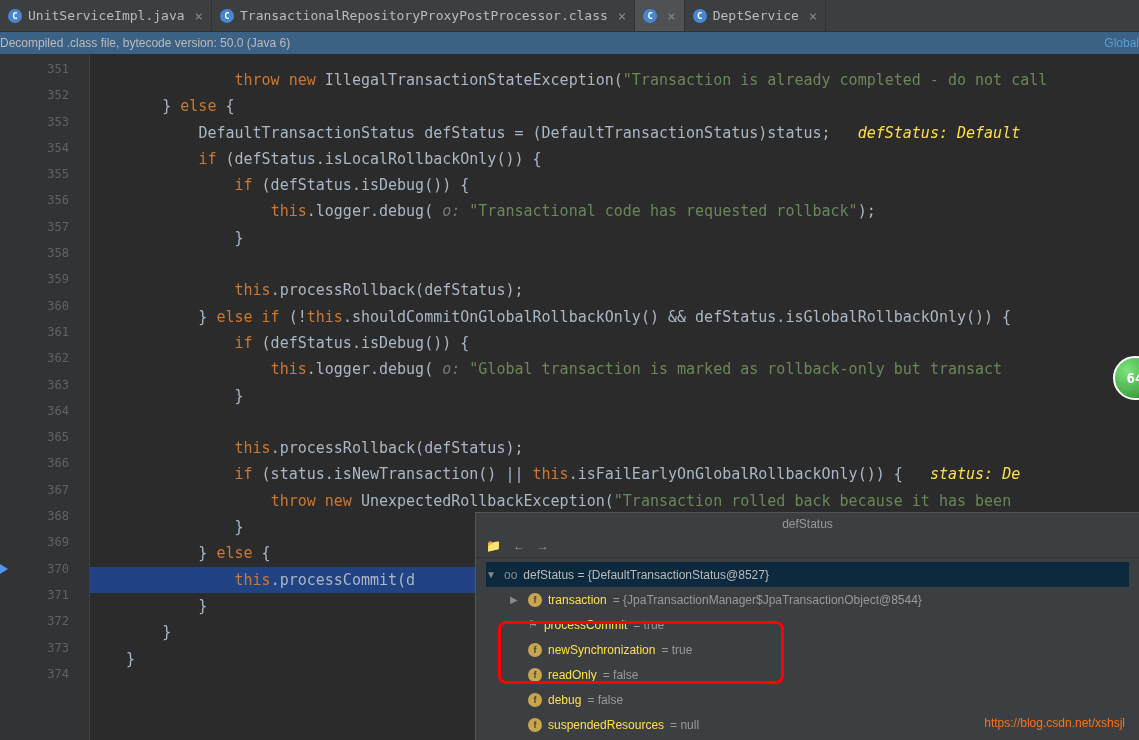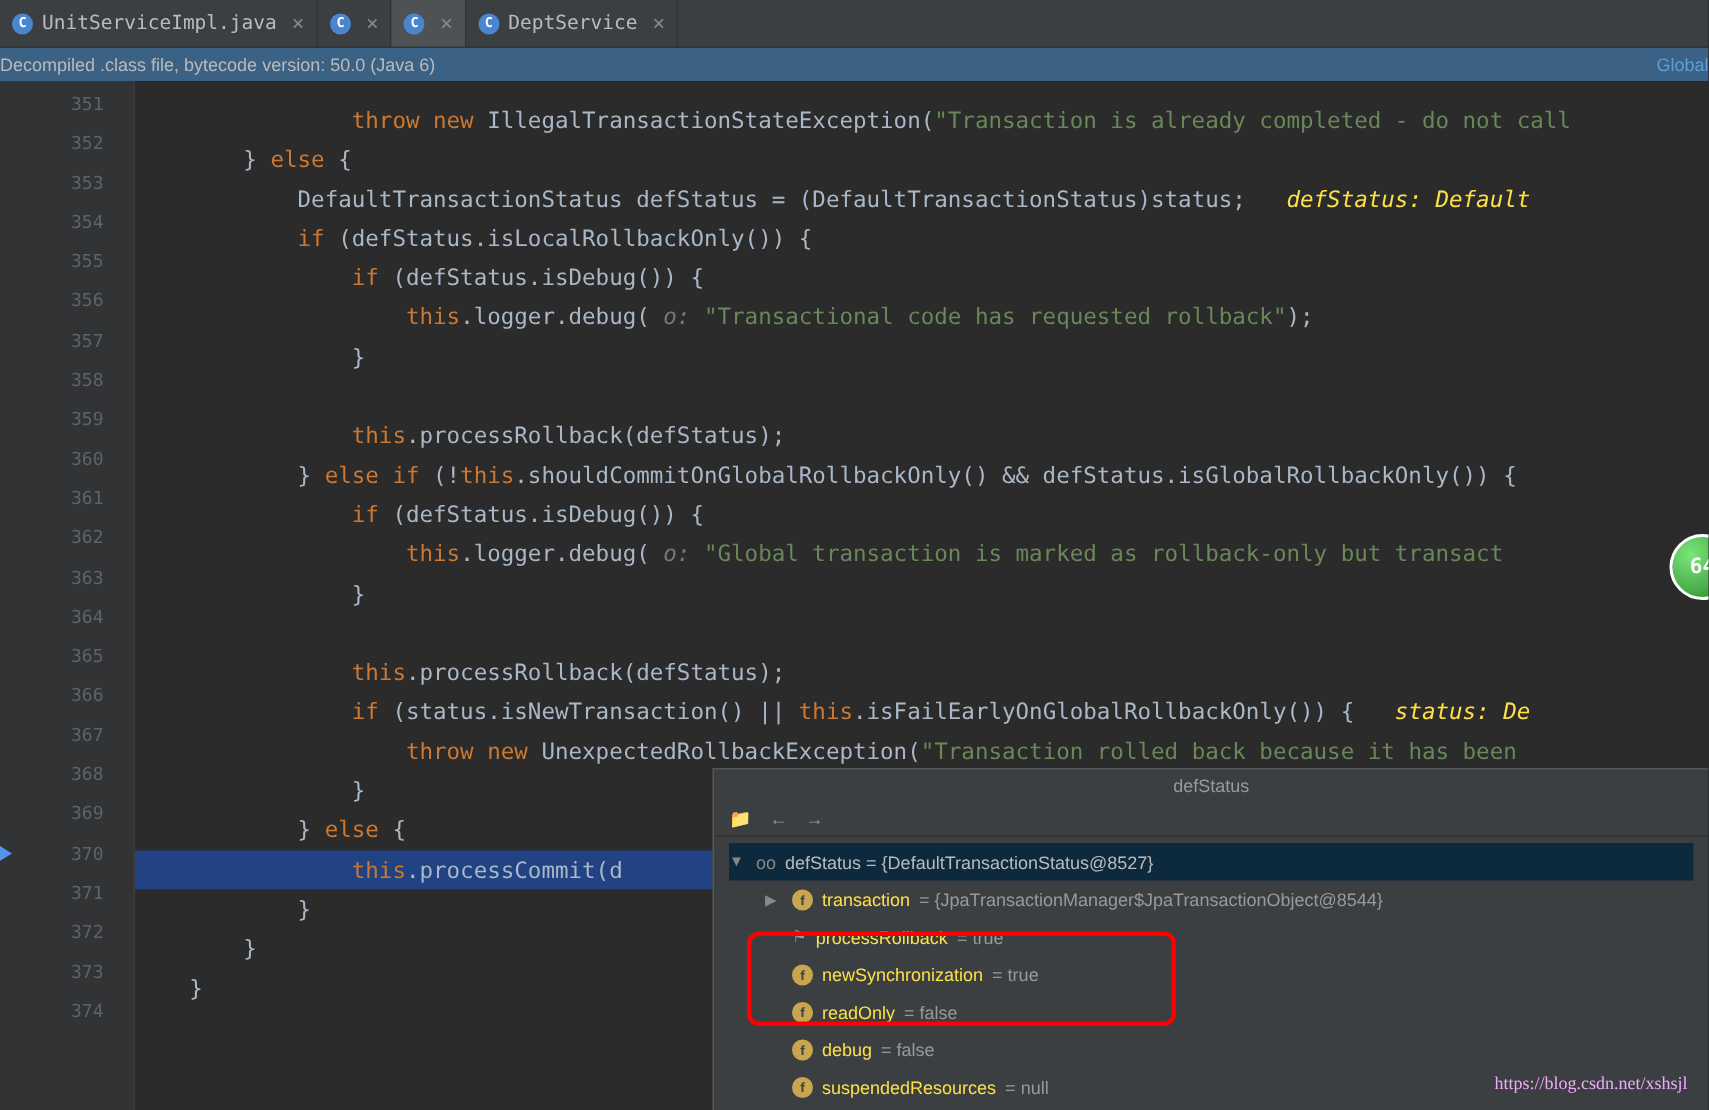--- a/index.html
+++ b/index.html
@@ -169,22 +169,22 @@
   display: flex;
   align-items: center;
   justify-content: center;
   font-weight: bold;
   font-size: 14px;
 }
 .watermark {
   position: absolute;
   bottom: 10px;
   right: 14px;
-  color: #f0abfc;
-  font-family: Liberation Serif, serif;
+  color: #f97316;
+  font-family: Liberation Sans, sans-serif;
   font-size: 12px;
 }
 .icon-c {
   background: #4a86cf;
   border-radius: 50%;
   width: 14px; height: 14px;
   display: inline-flex;
   align-items: center;
   justify-content: center;
   color: #fff;
@@ -211,20 +211,21 @@
 <body>
 
 <div class="tabs-bar" id="tabs">
     <div class="tab">
       <span class="icon-c">C</span>
       <span>UnitServiceImpl.java</span>
       <span class="close">×</span>
     </div>
     <div class="tab">
       <span class="icon-c">C</span>
+      <span>TransactionalRepositoryProxyPostProcessor.class</span>
       <span class="close">×</span>
     </div>
     <div class="tab active">
       <span class="icon-c">C</span>
       <span class="close">×</span>
     </div>
     <div class="tab">
       <span class="icon-c">C</span>
       <span>DeptService</span>
       <span class="close">×</span>
@@ -306,21 +307,21 @@
       </div>
       <div class="tree-row" style="padding-left: 24px;">
         <span class="tree-arr">▶</span>
         <span class="icon-f">f</span>
         <span class="field-name">transaction</span>
         <span class="field-val">= {JpaTransactionManager$JpaTransactionObject@8544}</span>
       </div>
       <div class="tree-row" style="padding-left: 24px;">
         <span class="tree-arr"></span>
         <span class="icon-flag">⚑</span>
-        <span class="field-name">processRollback</span>
+        <span class="field-name">processCommit</span>
         <span class="field-val"> = true</span>
       </div>
       <div class="tree-row" style="padding-left: 24px;">
         <span class="tree-arr"></span>
         <span class="icon-f">f</span>
         <span class="field-name">newSynchronization</span>
         <span class="field-val"> = true</span>
       </div>
       <div class="tree-row" style="padding-left: 24px;">
         <span class="tree-arr"></span>

